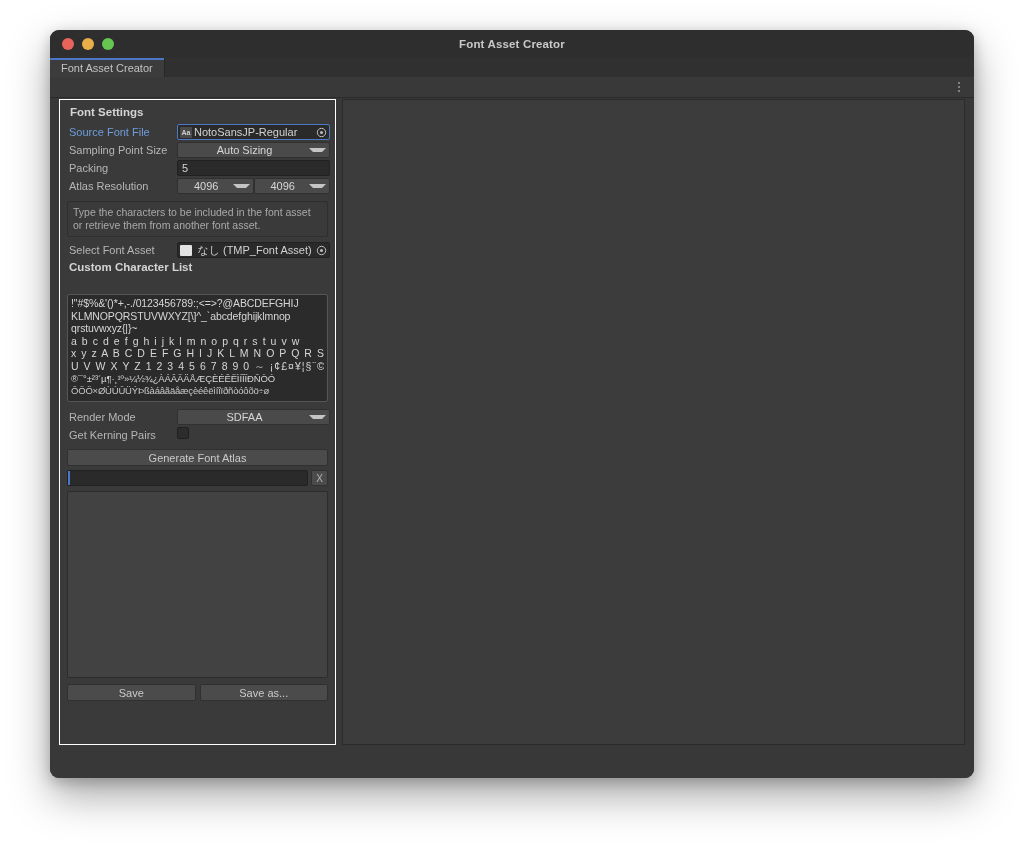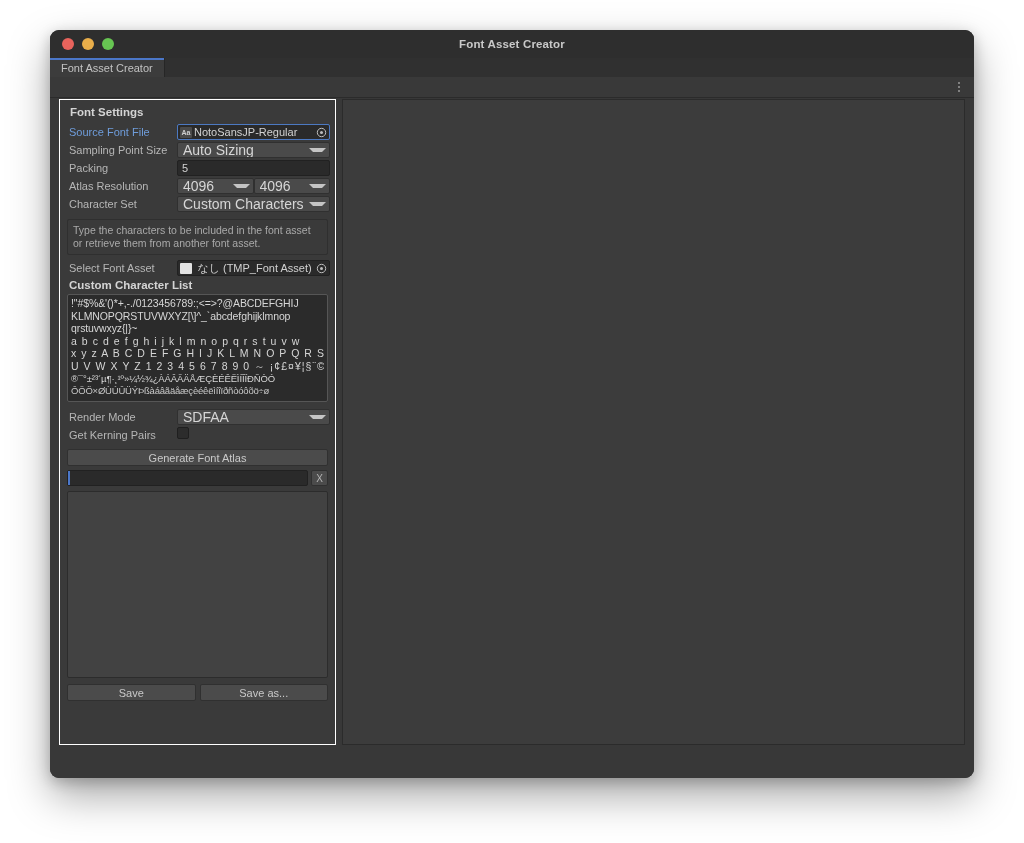--- a/index.html
+++ b/index.html
@@ -106,21 +106,21 @@
   }
   .opick svg{display:block;}
 
   
   .popup{
     display:flex;align-items:center;height:16px;
     background:#4a4a4a;border:1px solid #303030;border-radius:2px;
     box-sizing:border-box;padding:0 3px 0 5px;
   }
   .popup .ptext{
-    flex:1 1 auto;font-size:14px;color:#d6d6d6;white-space:nowrap;overflow:hidden;line-height:14px;
+    flex:1 1 auto;font-size:11px;color:#d6d6d6;white-space:nowrap;overflow:hidden;line-height:14px;text-align:center;
   }
   .popup .arrow{
     flex:0 0 9px;width:0;height:0;margin-left:3px;
     border-left:4px solid transparent;border-right:4px solid transparent;
     border-top:4px solid #c4c4c4;
   }
 
   
   .numfield{
     display:flex;align-items:center;height:16px;
@@ -133,21 +133,21 @@
   .tworow .popup{flex:1 1 50%;}
 
   
   .infobox{
     margin:6px 2px 4px 2px;padding:4px 5px;
     background:#3a3a3a;border:1px solid #2f2f2f;border-radius:2px;
     font-size:10.5px;color:#a9a9a9;line-height:13px;
   }
 
   .minihdr{
-    font-size:11.5px;font-weight:bold;color:#d4d4d4;padding:2px 0 3px 4px;
+    font-size:11.5px;font-weight:bold;color:#d4d4d4;padding:2px 0 21px 4px;
   }
 
   
   .charbox{
     margin:0 2px;height:108px;overflow:hidden;
     background:#2b2b2b;border:1px solid #565656;border-radius:2px;
     box-sizing:border-box;padding:2px 3px;
   }
   .charbox .line{
     color:#d6d6d6;white-space:nowrap;overflow:hidden;
@@ -278,29 +278,20 @@
                 <span class="arrow"></span>
               </div>
               <div class="popup">
                 <span class="ptext">4096</span>
                 <span class="arrow"></span>
               </div>
             </div>
           </div>
         </div>
 
-        <div class="row">
-          <div class="lbl">Character Set</div>
-          <div class="ctl">
-            <div class="popup">
-              <span class="ptext">Custom Characters</span>
-              <span class="arrow"></span>
-            </div>
-          </div>
-        </div>
 
         <div class="infobox">Type the characters to be included in the font asset or retrieve them from another font asset.</div>
 
         <div class="row">
           <div class="lbl">Select Font Asset</div>
           <div class="ctl">
             <div class="objfield plain">
               <span class="oicon doc"></span>
               <span class="otext">なし (TMP_Font Asset)</span>
               <span class="opick">

